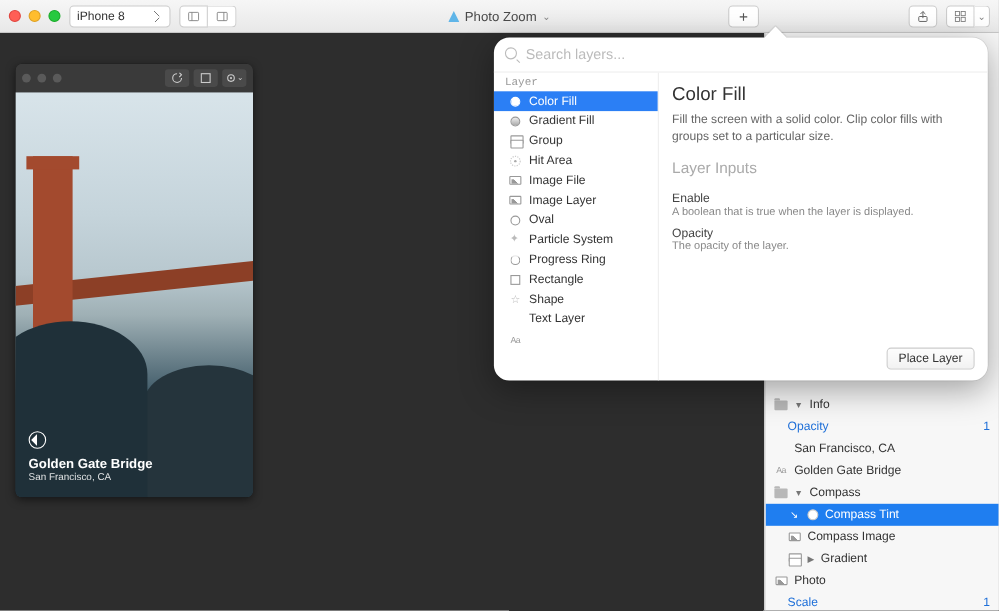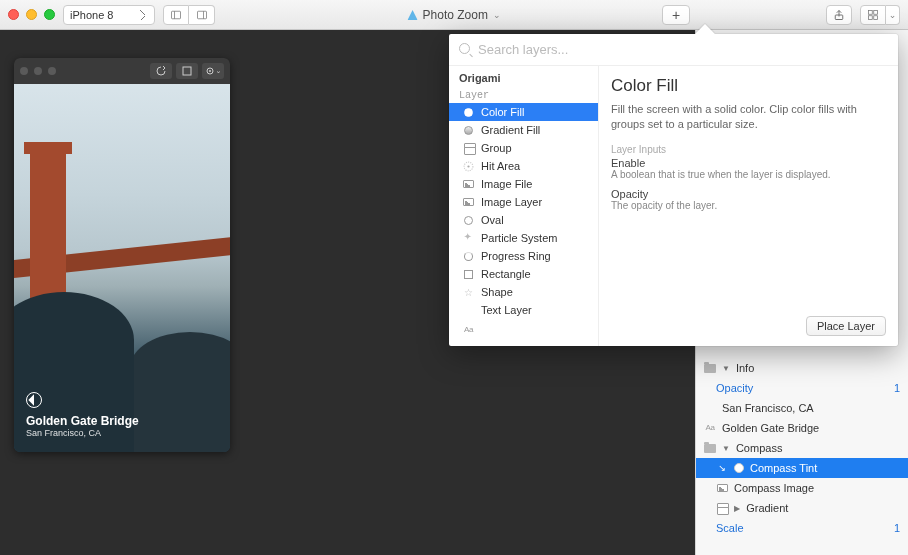--- a/index.html
+++ b/index.html
@@ -61,21 +61,21 @@
 .folder-ic::before { content:""; position:absolute; top:-2px; left:0; width:5px; height:2px; background:#b8b8b8; border-radius:1px 1px 0 0; }
 .circ-fill { width:10px; height:10px; border-radius:50%; background:#fff; border:1px solid #ccc; }
 .img-ic { width:11px; height:8px; border:1px solid #999; border-radius:1px; position:relative; background:#fff; }
 .img-ic::before { content:""; position:absolute; left:1px; bottom:0; width:8px; height:4px; background: linear-gradient(45deg,#999 50%, transparent 50%); }
 .stack-ic { width:10px; height:10px; position:relative; }
 .stack-ic::before, .stack-ic::after { content:""; position:absolute; width:10px; height:6px; border:1px solid #999; border-radius:1px; background:#fff; }
 .stack-ic::before { top:0; }
 .stack-ic::after { top:4px; }
 
 
-.popover { position:absolute; top:34px; left:449px; width:449px; height:312px; background:#fff; border-radius:2px; box-shadow: 0 8px 30px rgba(0,0,0,.35), 0 0 0 0.5px rgba(0,0,0,.1); display:flex; flex-direction:column; z-index: 50; }
+.popover { position:absolute; top:34px; left:449px; width:449px; height:312px; background:#fff; border-radius:14px; box-shadow: 0 8px 30px rgba(0,0,0,.35), 0 0 0 0.5px rgba(0,0,0,.1); display:flex; flex-direction:column; z-index: 50; }
 .popover::before { content:""; position:absolute; top:-7px; right:186px; width:14px; height:14px; background:#fff; transform:rotate(45deg); box-shadow:-1px -1px 1px rgba(0,0,0,.08); }
 .search-row { display:flex; align-items:center; height:32px; padding:0 10px; gap:6px; border-bottom:1px solid #eee; }
 .search-row input { border:none; outline:none; font-size:13px; flex:1; color:#333; background:transparent; }
 .search-row input::placeholder { color:#bbb; }
 .mag { width:13px; height:13px; position:relative; }
 .mag::before { content:""; position:absolute; width:9px; height:9px; border:1.3px solid #bbb; border-radius:50%; }
 .mag::after { content:""; position:absolute; width:4px; height:1.3px; background:#bbb; bottom:0; right:-1px; transform:rotate(45deg); }
 .pop-body { flex:1; display:flex; overflow:hidden; }
 .pop-list { width:150px; border-right:1px solid #eee; overflow:auto; }
 .pop-h { font-size:11px; font-weight:600; color:#444; padding: 6px 10px 2px; }
@@ -88,21 +88,21 @@
 .circ { width:9px; height:9px; border:1px solid #999; border-radius:50%; }
 .circ.filled { background: conic-gradient(#dcdcdc 50%, #bababa 50%); border-color:#aaa; }
 .sq { width:9px; height:9px; border:1px solid #999; }
 .burst { width:10px; height:10px; position:relative; }
 .burst::before { content:"✦"; font-size:10px; color:#bbb; position:absolute; top:-2px; }
 .ring { width:9px; height:9px; border:1.5px solid #999; border-radius:50%; border-top-color:#ddd; }
 .star { font-size:10px; color:#bbb; }
 .pop-detail { flex:1; padding:10px 12px; display:flex; flex-direction:column; font-size:11px; }
 .pd-title { font-size:17px; font-weight:500; color:#333; margin-bottom:6px; }
 .pd-desc { color:#666; line-height:1.35; margin-bottom:12px; }
-.pd-sec { color:#aaa; font-size:10px; margin-bottom:2px; }
+.pd-sec { color:#aaa; font-size:14px; margin-bottom:15px; }
 .pd-inp { margin-bottom:8px; }
 .pd-inp .nm { color:#444; }
 .pd-inp .ds { color:#888; font-size:10px; }
 .pd-foot { margin-top:auto; display:flex; justify-content:flex-end; }
 .place-btn { height:20px; padding:0 10px; border:1px solid #ccc; border-radius:4px; background:linear-gradient(#fdfdfd,#f2f2f2); font-size:11px; color:#333; display:flex; align-items:center; }
 
 
 .pop-list::-webkit-scrollbar { width:0; }
 </style>
 </head>
@@ -243,35 +243,40 @@
       </span>
     <span>Compass Image</span>
   </div>
   <div class="ins-row ins-ind1">
     <span class="ins-ic">
         <span class="stack-ic"></span>
       </span>
     <span class="tri">▶</span>
     <span>Gradient</span>
   </div>
+  <div class="ins-row">
+    <span class="ins-ic">
+        <span class="img-ic"></span>
+      </span>
+    <span>Photo</span>
+  </div>
   <div class="ins-row ins-ind1">
     <span class="blue">Scale</span>
     <span class="ins-val">1</span>
   </div>
 
 </div>
 
 <div class="popover">
   <div class="search-row">
     <span class="mag"></span>
     <input type="text" placeholder="Search layers..." style="">
   </div>
   <div class="pop-body">
     <div class="pop-list">
-      <div class="pop-h">Origami</div>
       <div class="pop-h sub">Layer</div>
       <div class="pop-item sel">
           <span class="pi-ic">
             <span class="circ filled"></span>
           </span>
           <span>Color Fill</span>
         </div>
       <div class="pop-item">
           <span class="pi-ic">
             <span class="circ" style="background:linear-gradient(#eee,#aaa)"></span>

